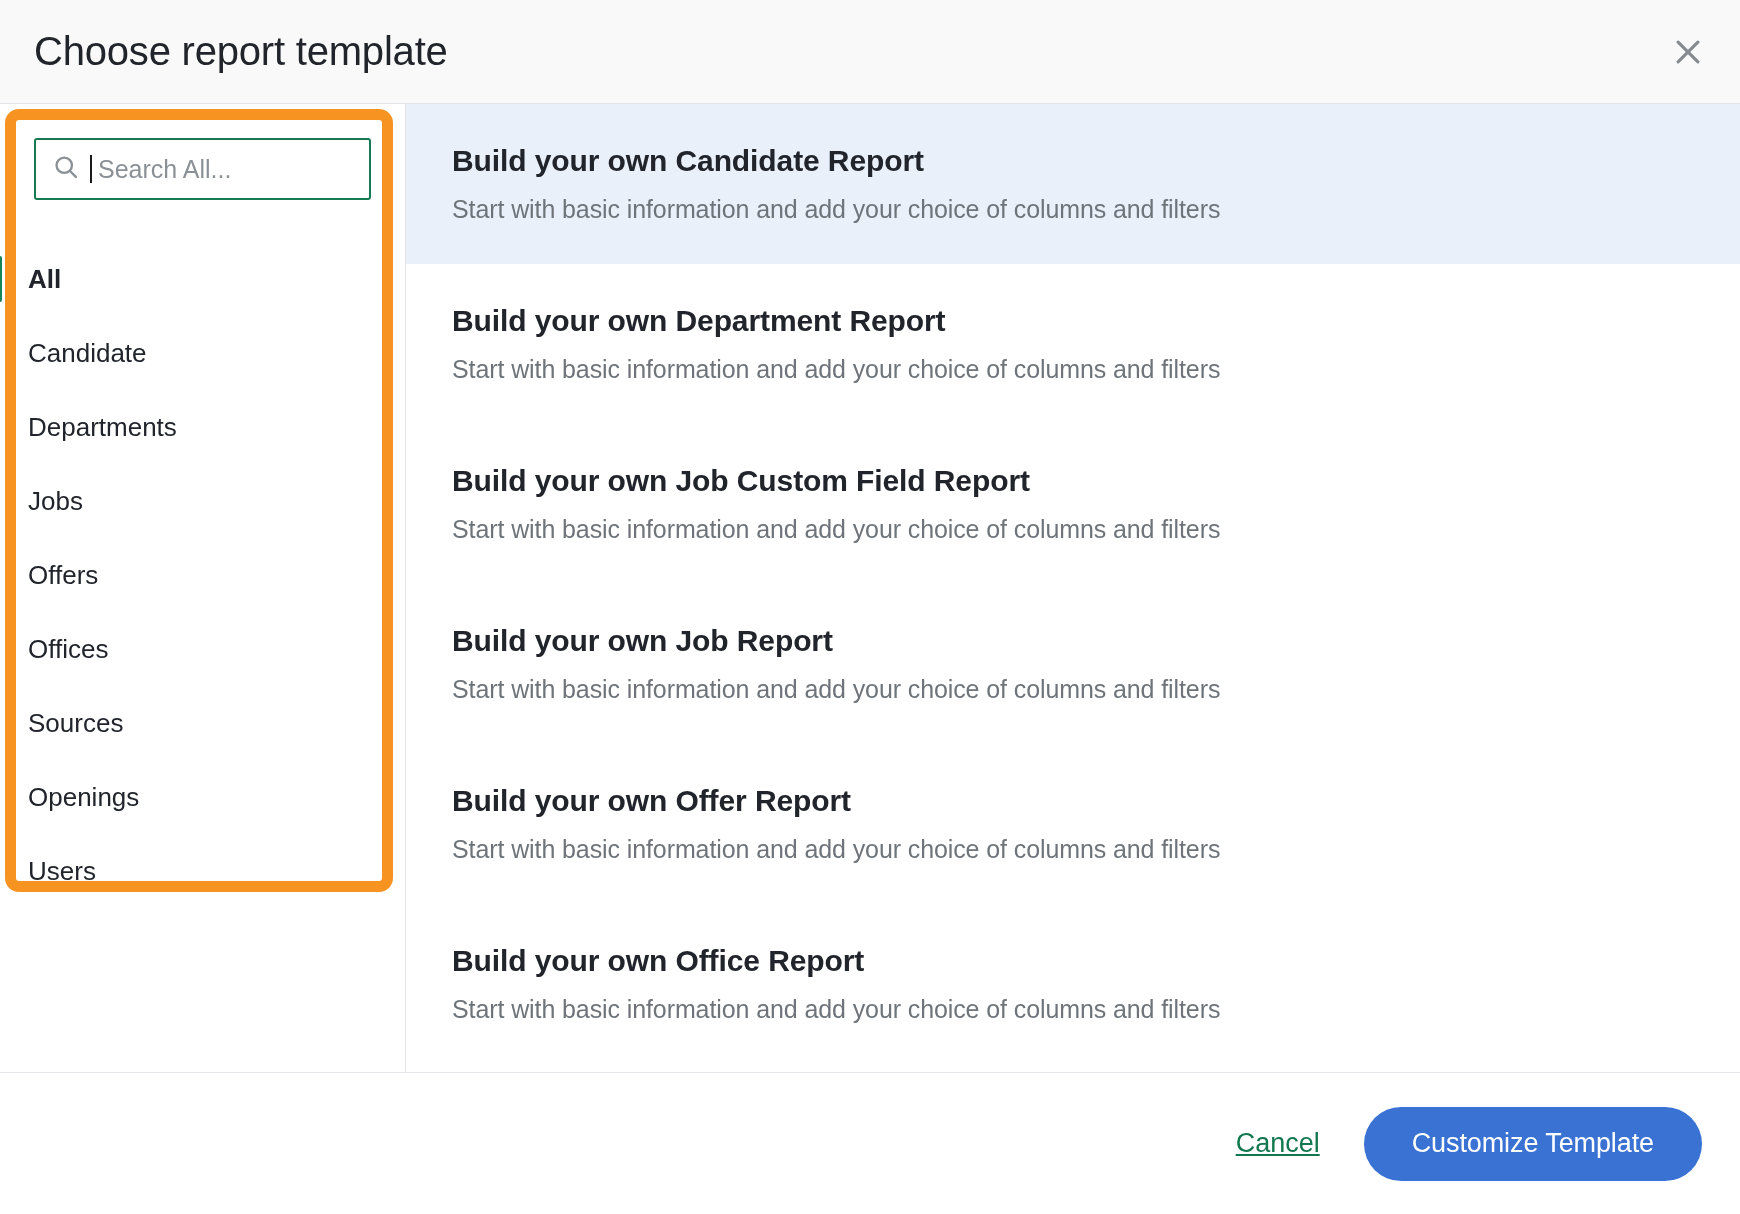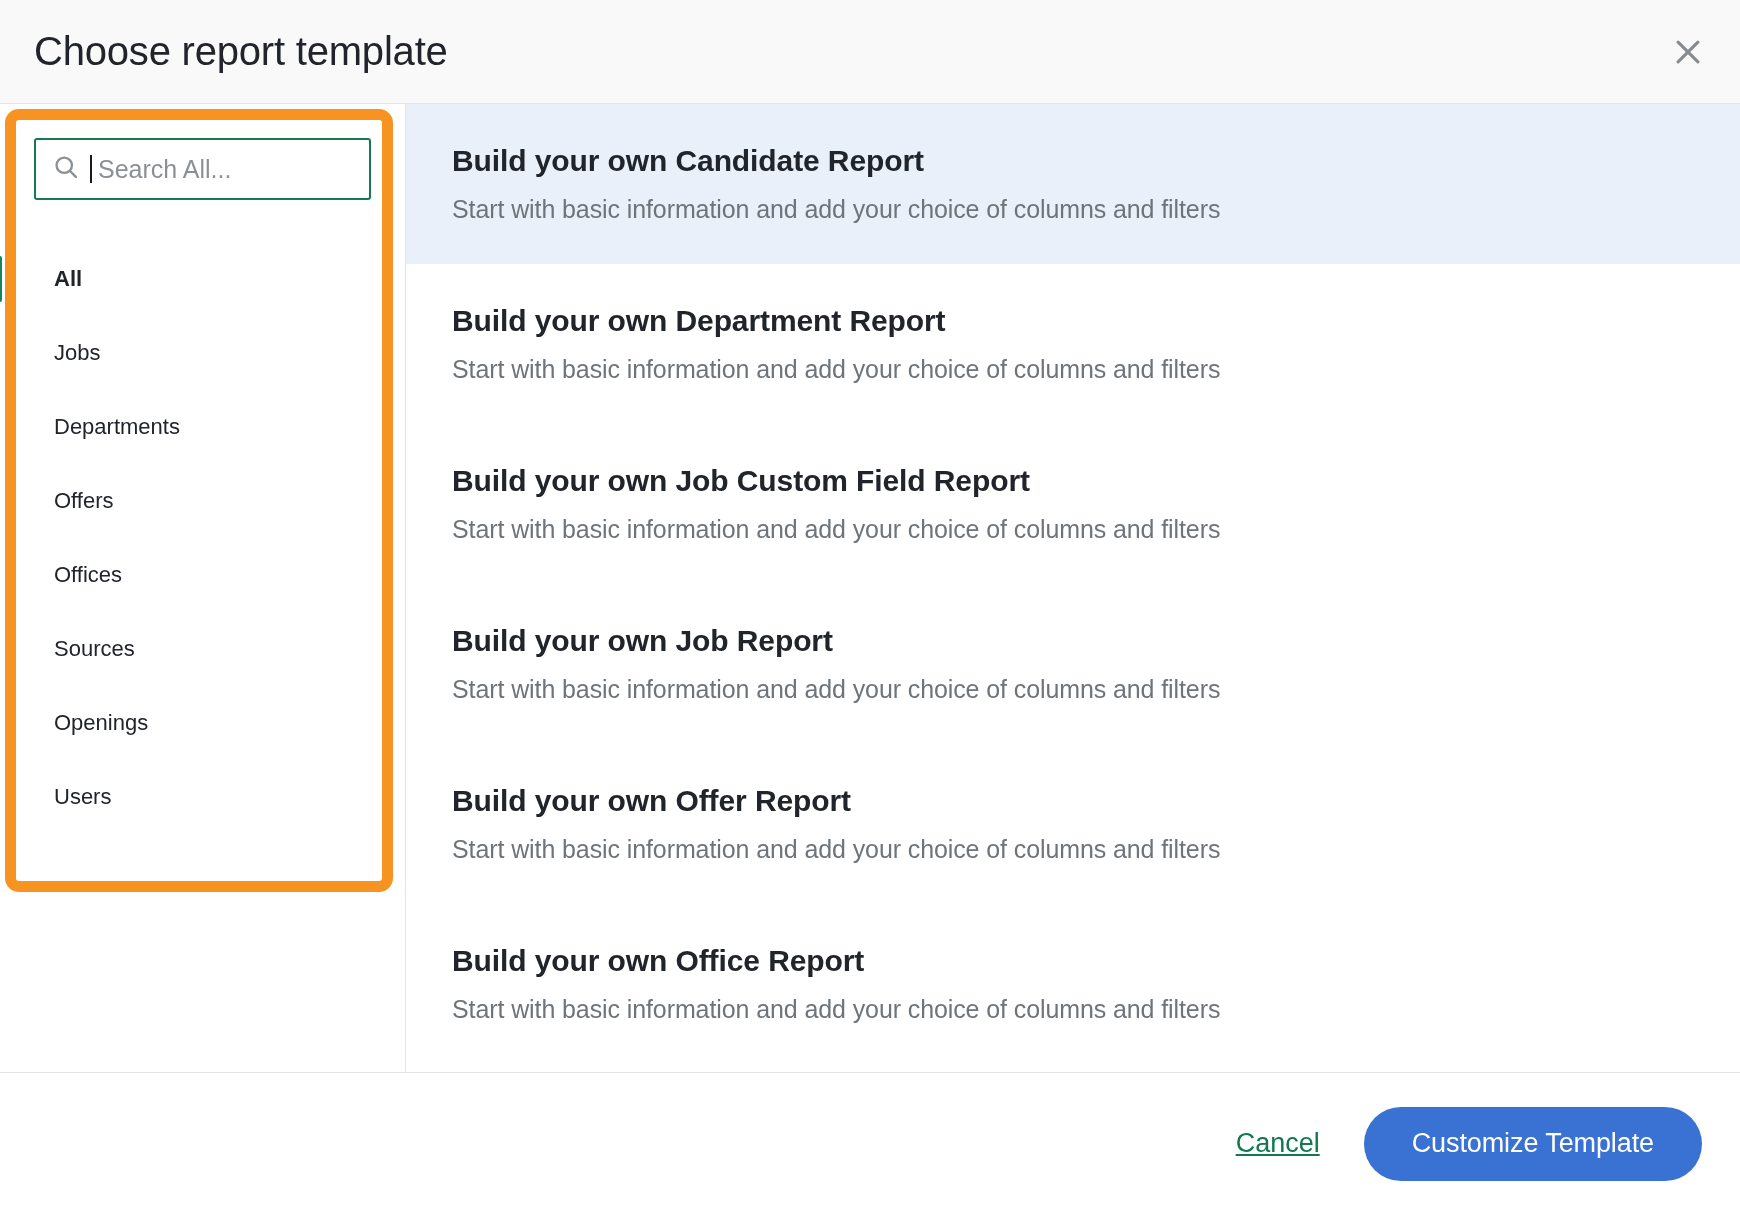--- a/index.html
+++ b/index.html
@@ -103,22 +103,22 @@
 
   .filter-list {
     margin-top: 42px;
     list-style: none;
   }
   .filter-item {
     position: relative;
     height: 74px;
     display: flex;
     align-items: center;
-    padding-left: 54px;
-    font-size: 22px;
+    padding-left: 28px;
+    font-size: 26px;
     color: #21252b;
     cursor: pointer;
   }
   .filter-item.selected {
     font-weight: 700;
   }
   .filter-item .sel-bar {
     position: absolute;
     left: -4px;
     top: 14px;
@@ -238,25 +238,29 @@
         </div>
       </div>
 
       <ul class="filter-list">
         <li class="filter-item selected">
           <span class="sel-bar"></span>
           <span>All</span>
         </li>
         <li class="filter-item">
 
+          <span>Candidate</span>
+        </li>
+        <li class="filter-item">
+
+          <span>Departments</span>
+        </li>
+        <li class="filter-item">
+
           <span>Jobs</span>
-        </li>
-        <li class="filter-item">
-
-          <span>Departments</span>
         </li>
         <li class="filter-item">
 
           <span>Offers</span>
         </li>
         <li class="filter-item">
 
           <span>Offices</span>
         </li>
         <li class="filter-item">

